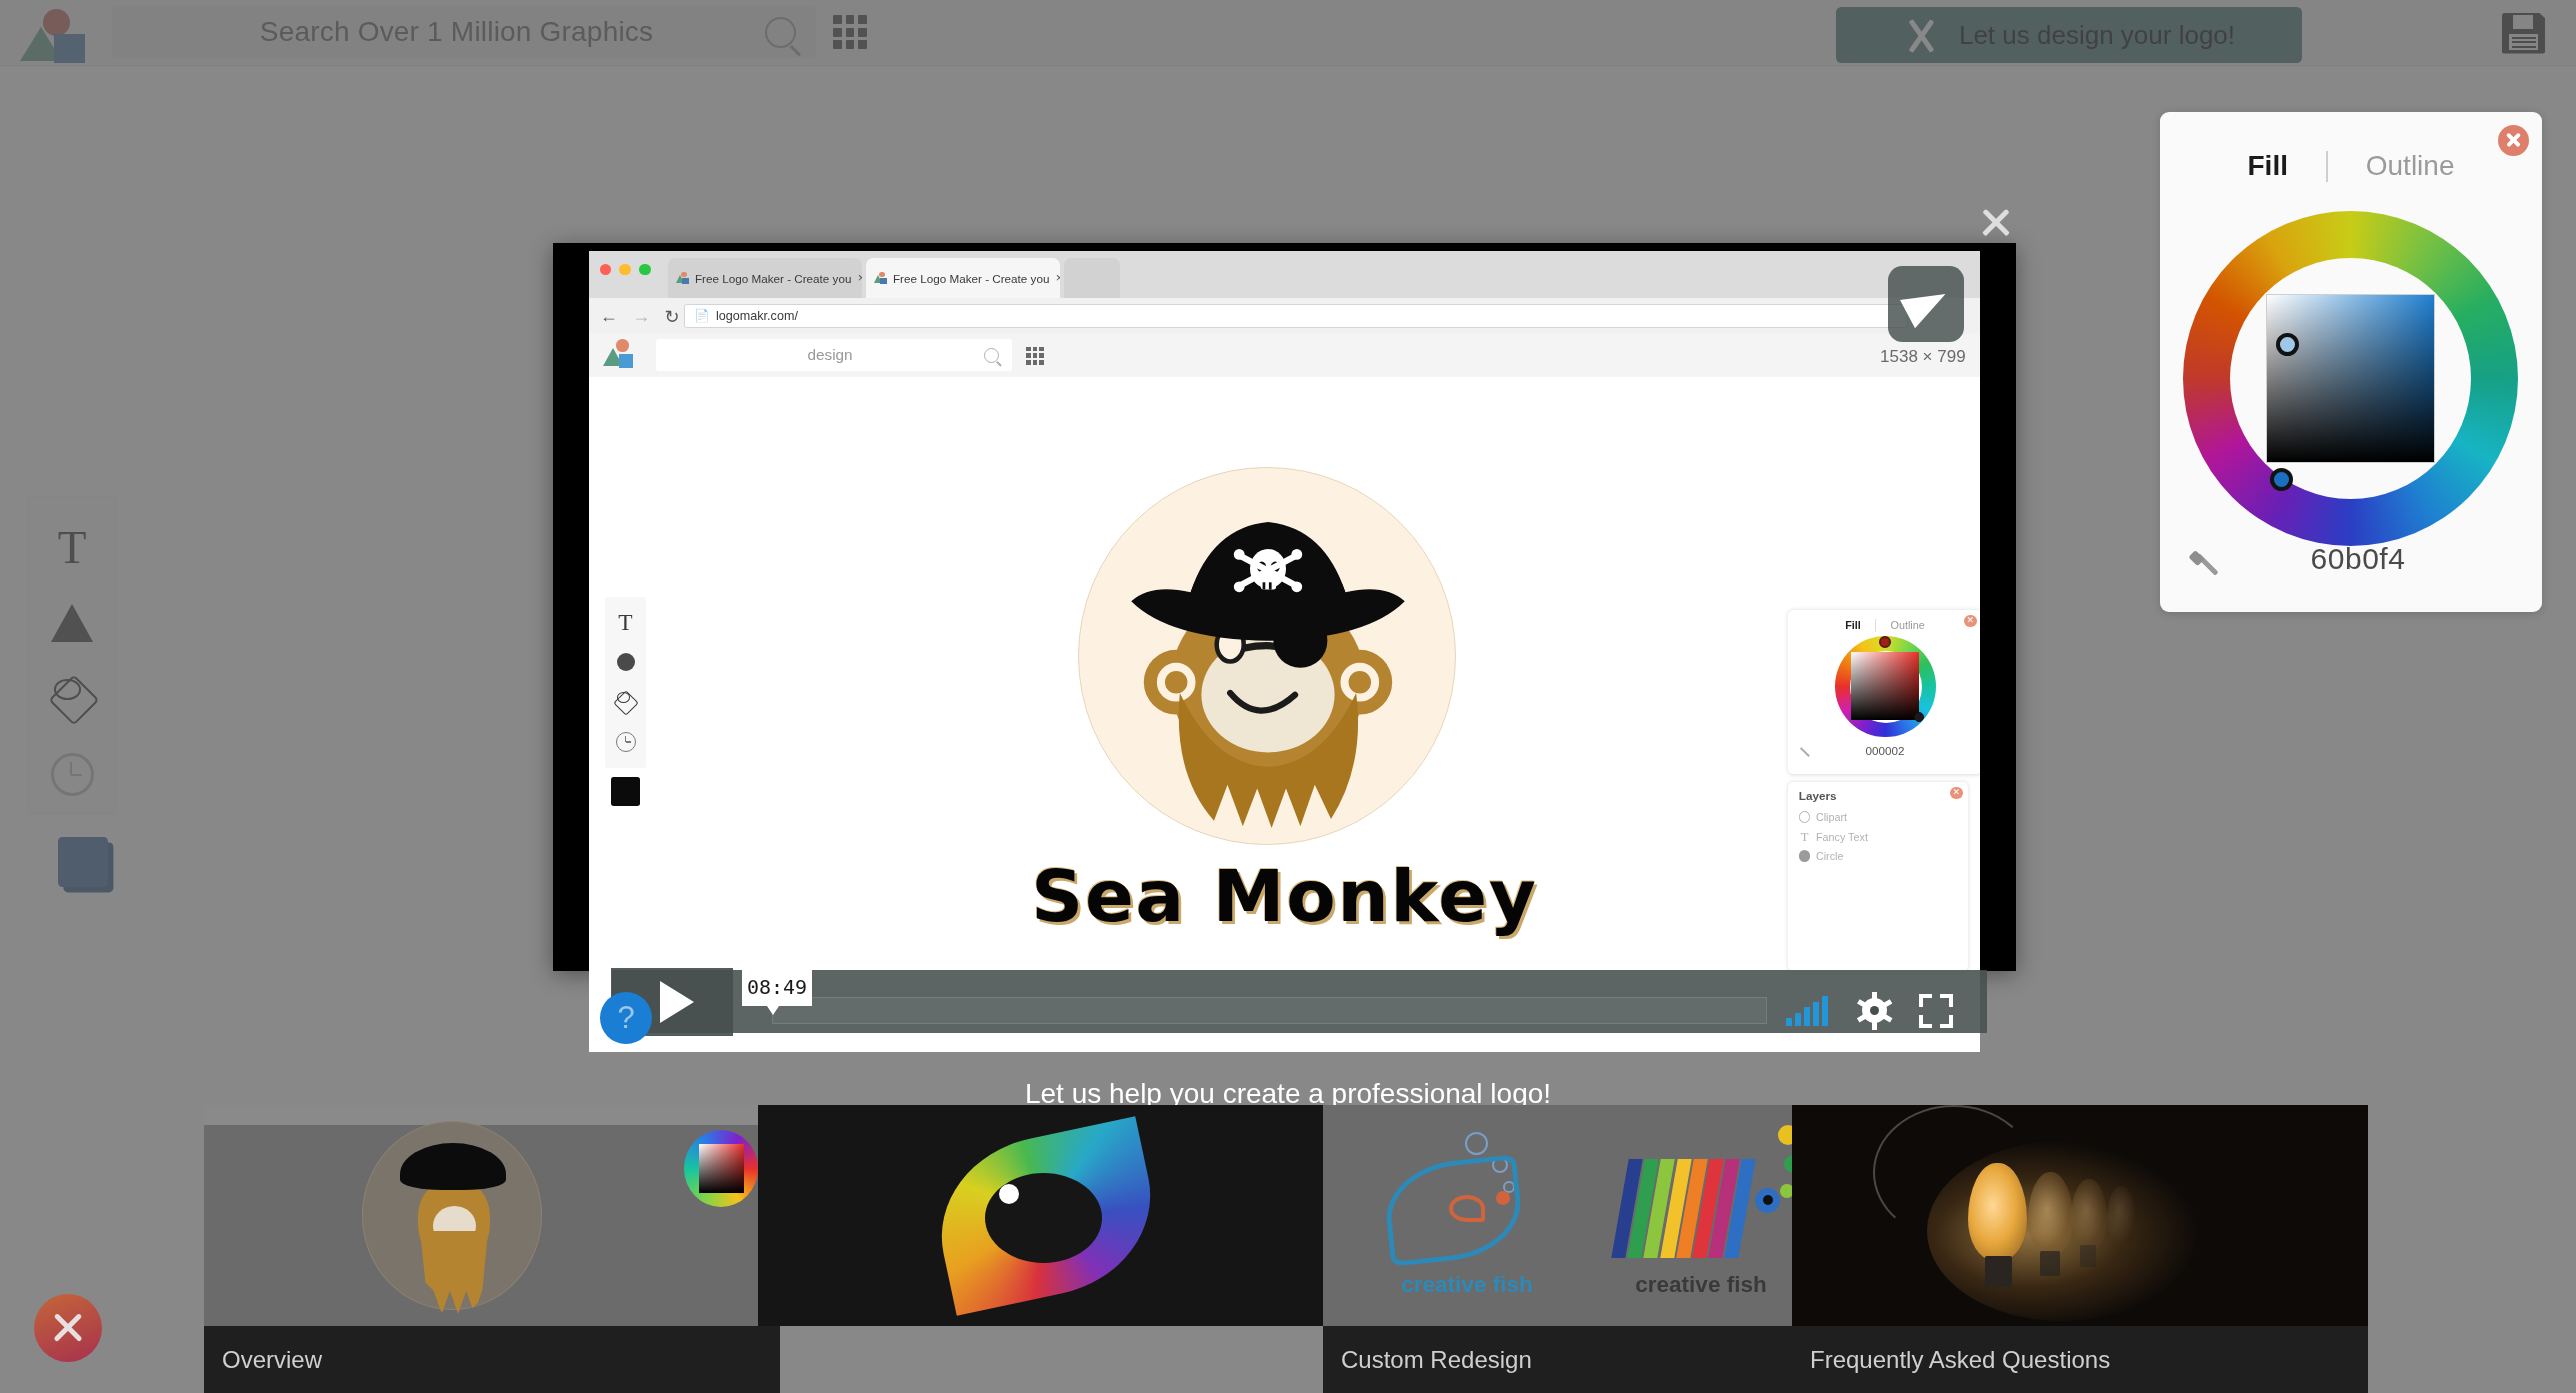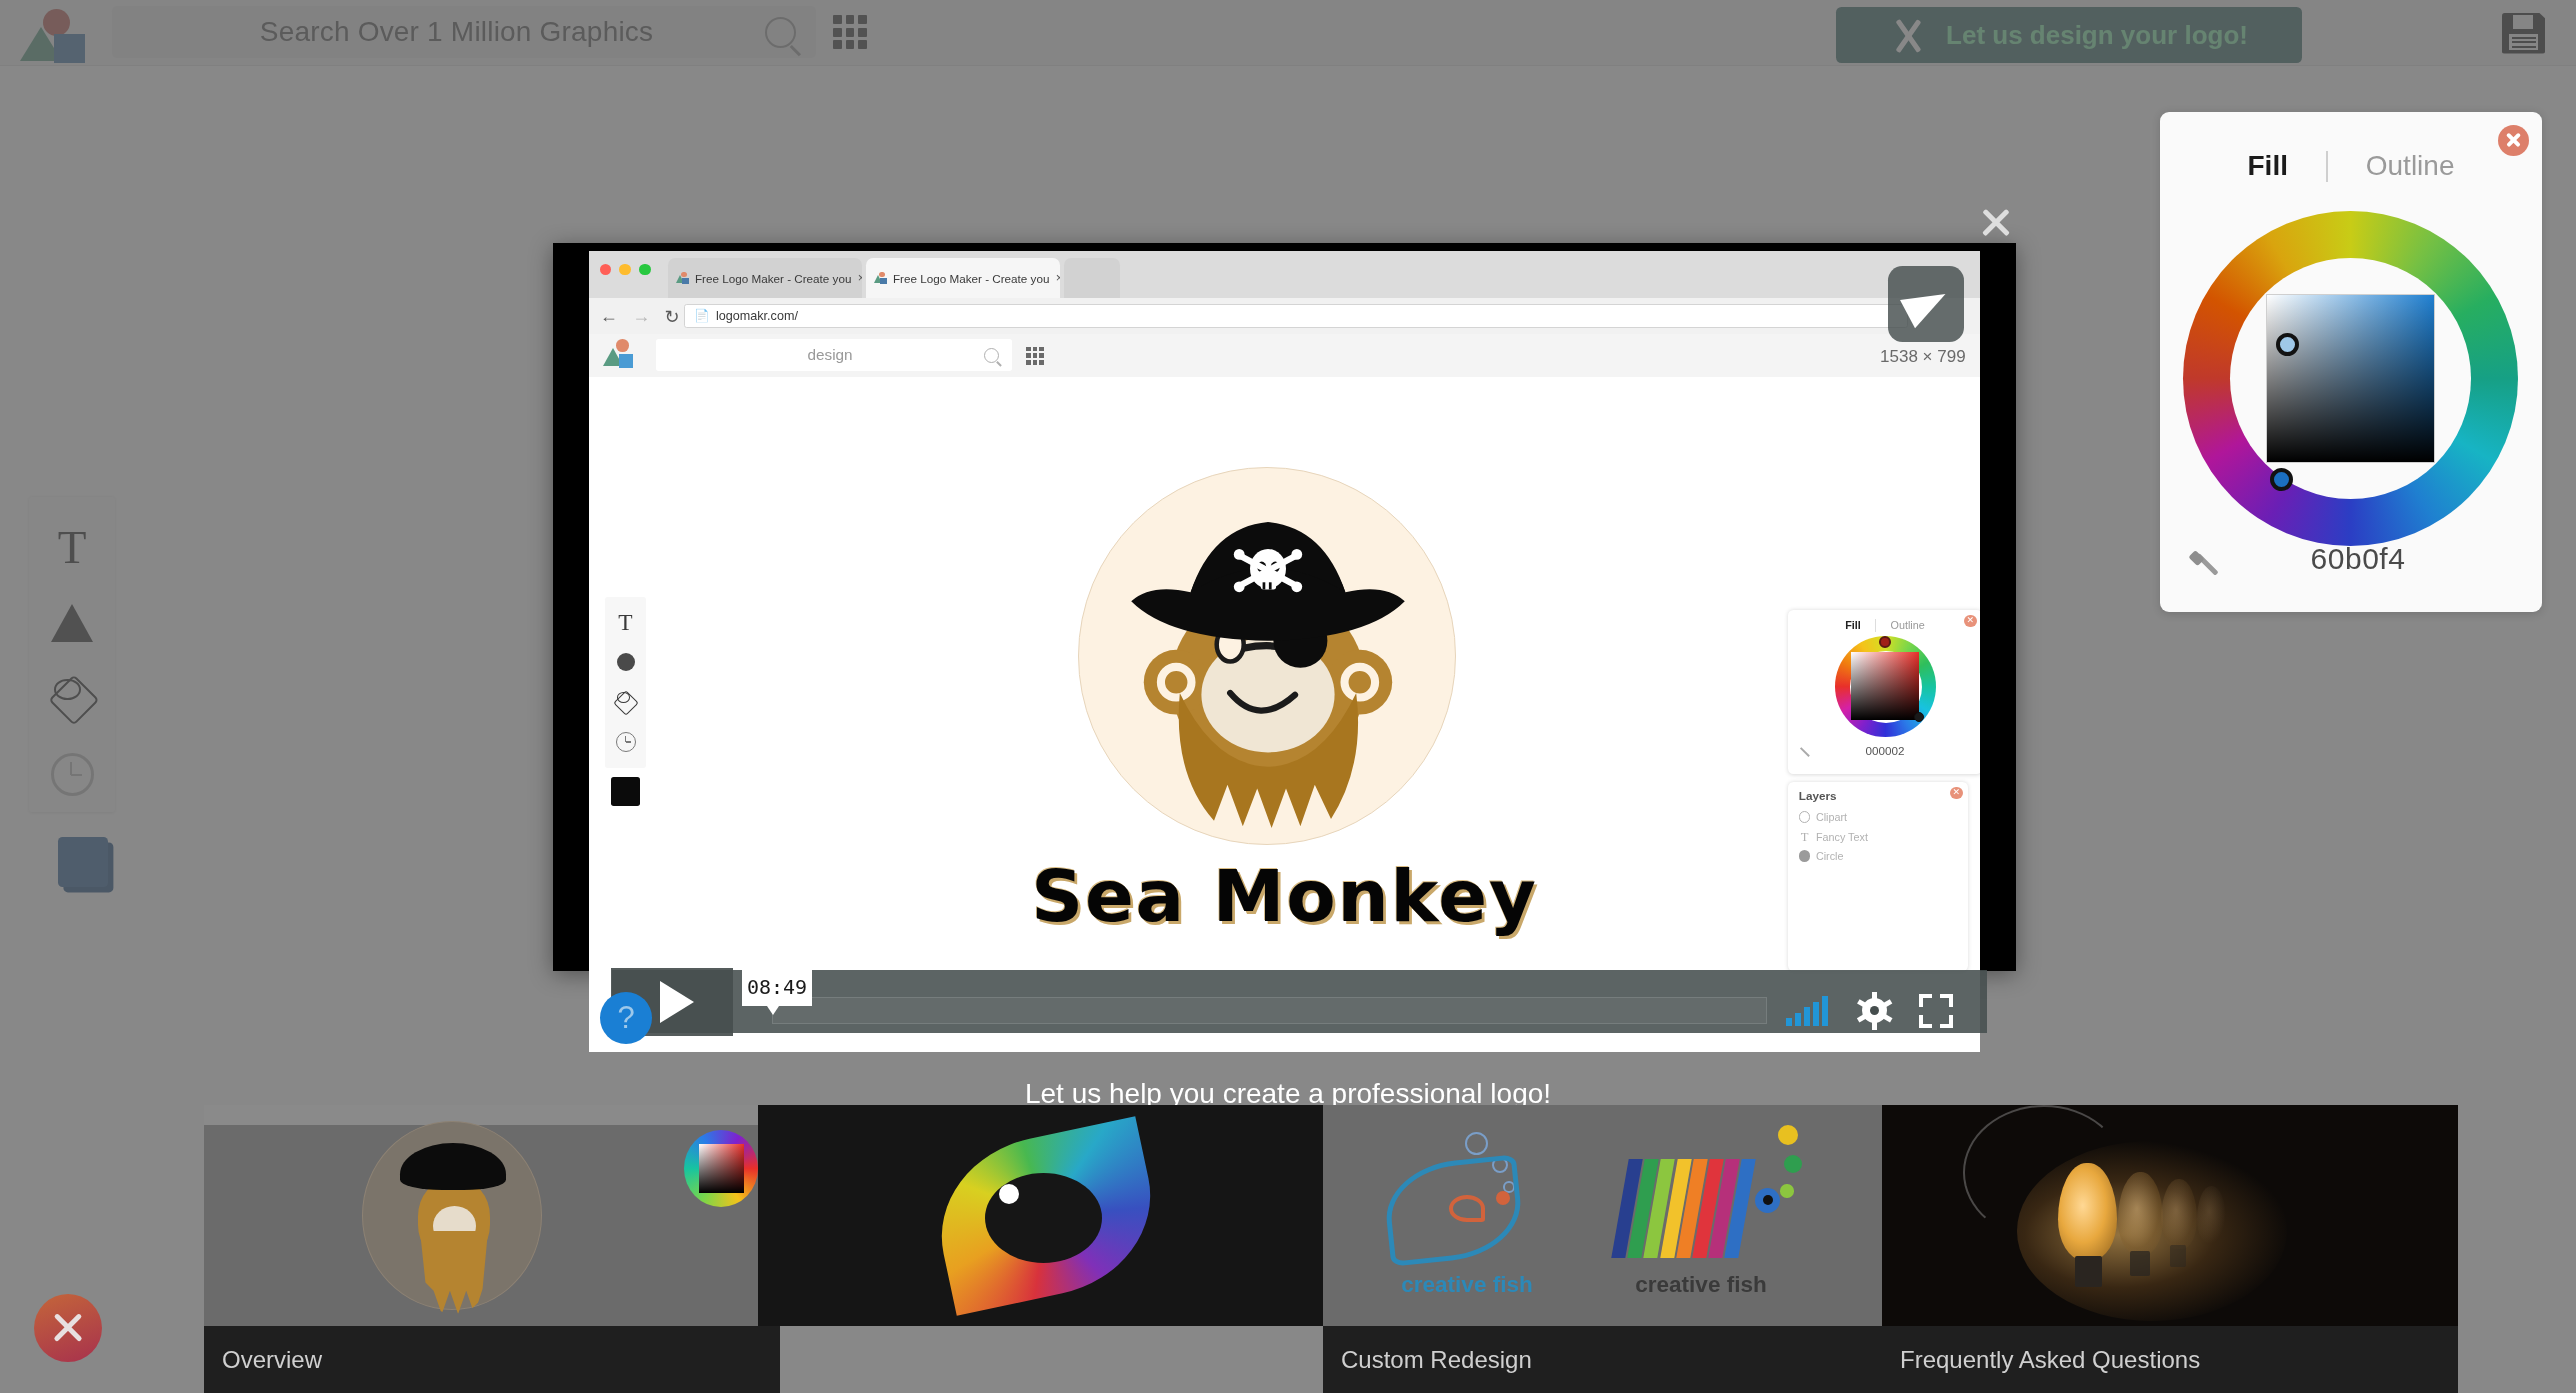--- a/index.html
+++ b/index.html
@@ -68,21 +68,21 @@
   .design-btn {
     position: absolute; left: 1836px; top: 7.2px;
     width: 466px; height: 56px;
     background: #3f6f6e;
     border-radius: 5.4px;
     display: flex; align-items: center; justify-content: center;
     gap: 20px;
     cursor: pointer;
   }
   .design-btn .db-text {
-    font-size: 26px; color: #86efac; font-weight: 700;
+    font-size: 26px; color: #000000; font-weight: 400;
   }
   .pencil-icon { width: 36px; height: 36px; position: relative; flex: 0 0 auto; }
   .pencil-icon::before, .pencil-icon::after {
     content:""; position:absolute; left: 16px; top: 0;
     width: 4.5px; height: 38px; background: #ffffff; border-radius: 1.8px;
   }
   .pencil-icon::before { transform: rotate(35deg); }
   .pencil-icon::after  { transform: rotate(-35deg); }
 
   .save-icon {
@@ -439,21 +439,21 @@
   .thumbs { position:absolute; left: 0; top: 1105px; width: 2576px; height: 288px; z-index: 21; }
   .thumb { position:absolute; top: 0; width: 576px; height: 288px; cursor:pointer; }
   .thumb .pic { position:absolute; left:0; top:0; width: 576px; height: 221px; overflow:hidden; }
   .thumb .cap {
     position:absolute; left:0; top: 221px; width: 576px; height: 68px;
     background: #1f1f1f; color:#cfcfcf;
     display:flex; align-items:center; padding-left: 18px;
     font-size: 24px;
   }
   #thumb-0 { left: 204px; } #thumb-1 { left: 758px; }
-  #thumb-2 { left: 1323px; } #thumb-3 { left: 1882px; }
+  #thumb-2 { left: 1323px; } #thumb-3 { left: 1792px; }
 
   .pic-overview { background:#6b6b6b; position:relative; }
   .po-circle{position:absolute;left:158px;top:16px;width:180px;height:189px;border-radius:50%;
     background:#7b746a;border:1.8px solid #8d8274;}
   .po-hat{position:absolute;left:196px;top:38px;width:106px;height:47px;background:#0c0c0c;
     border-radius:60% 60% 48% 48%/80% 80% 26% 26%;}
   .po-face{position:absolute;left:214px;top:74px;width:72px;height:83px;border-radius:45%;background:#b58430;}
   .po-muzzle{position:absolute;left:229px;top:101px;width:43px;height:40px;border-radius:50%;background:#e6dccb;}
   .po-beard{position:absolute;left:216px;top:126px;width:68px;height:83px;background:#b58430;
     border-radius: 0 0 48% 48%;clip-path: polygon(0 0,100% 0,92% 70%,80% 100%,68% 72%,56% 100%,44% 72%,32% 100%,20% 72%,8% 62%);}

